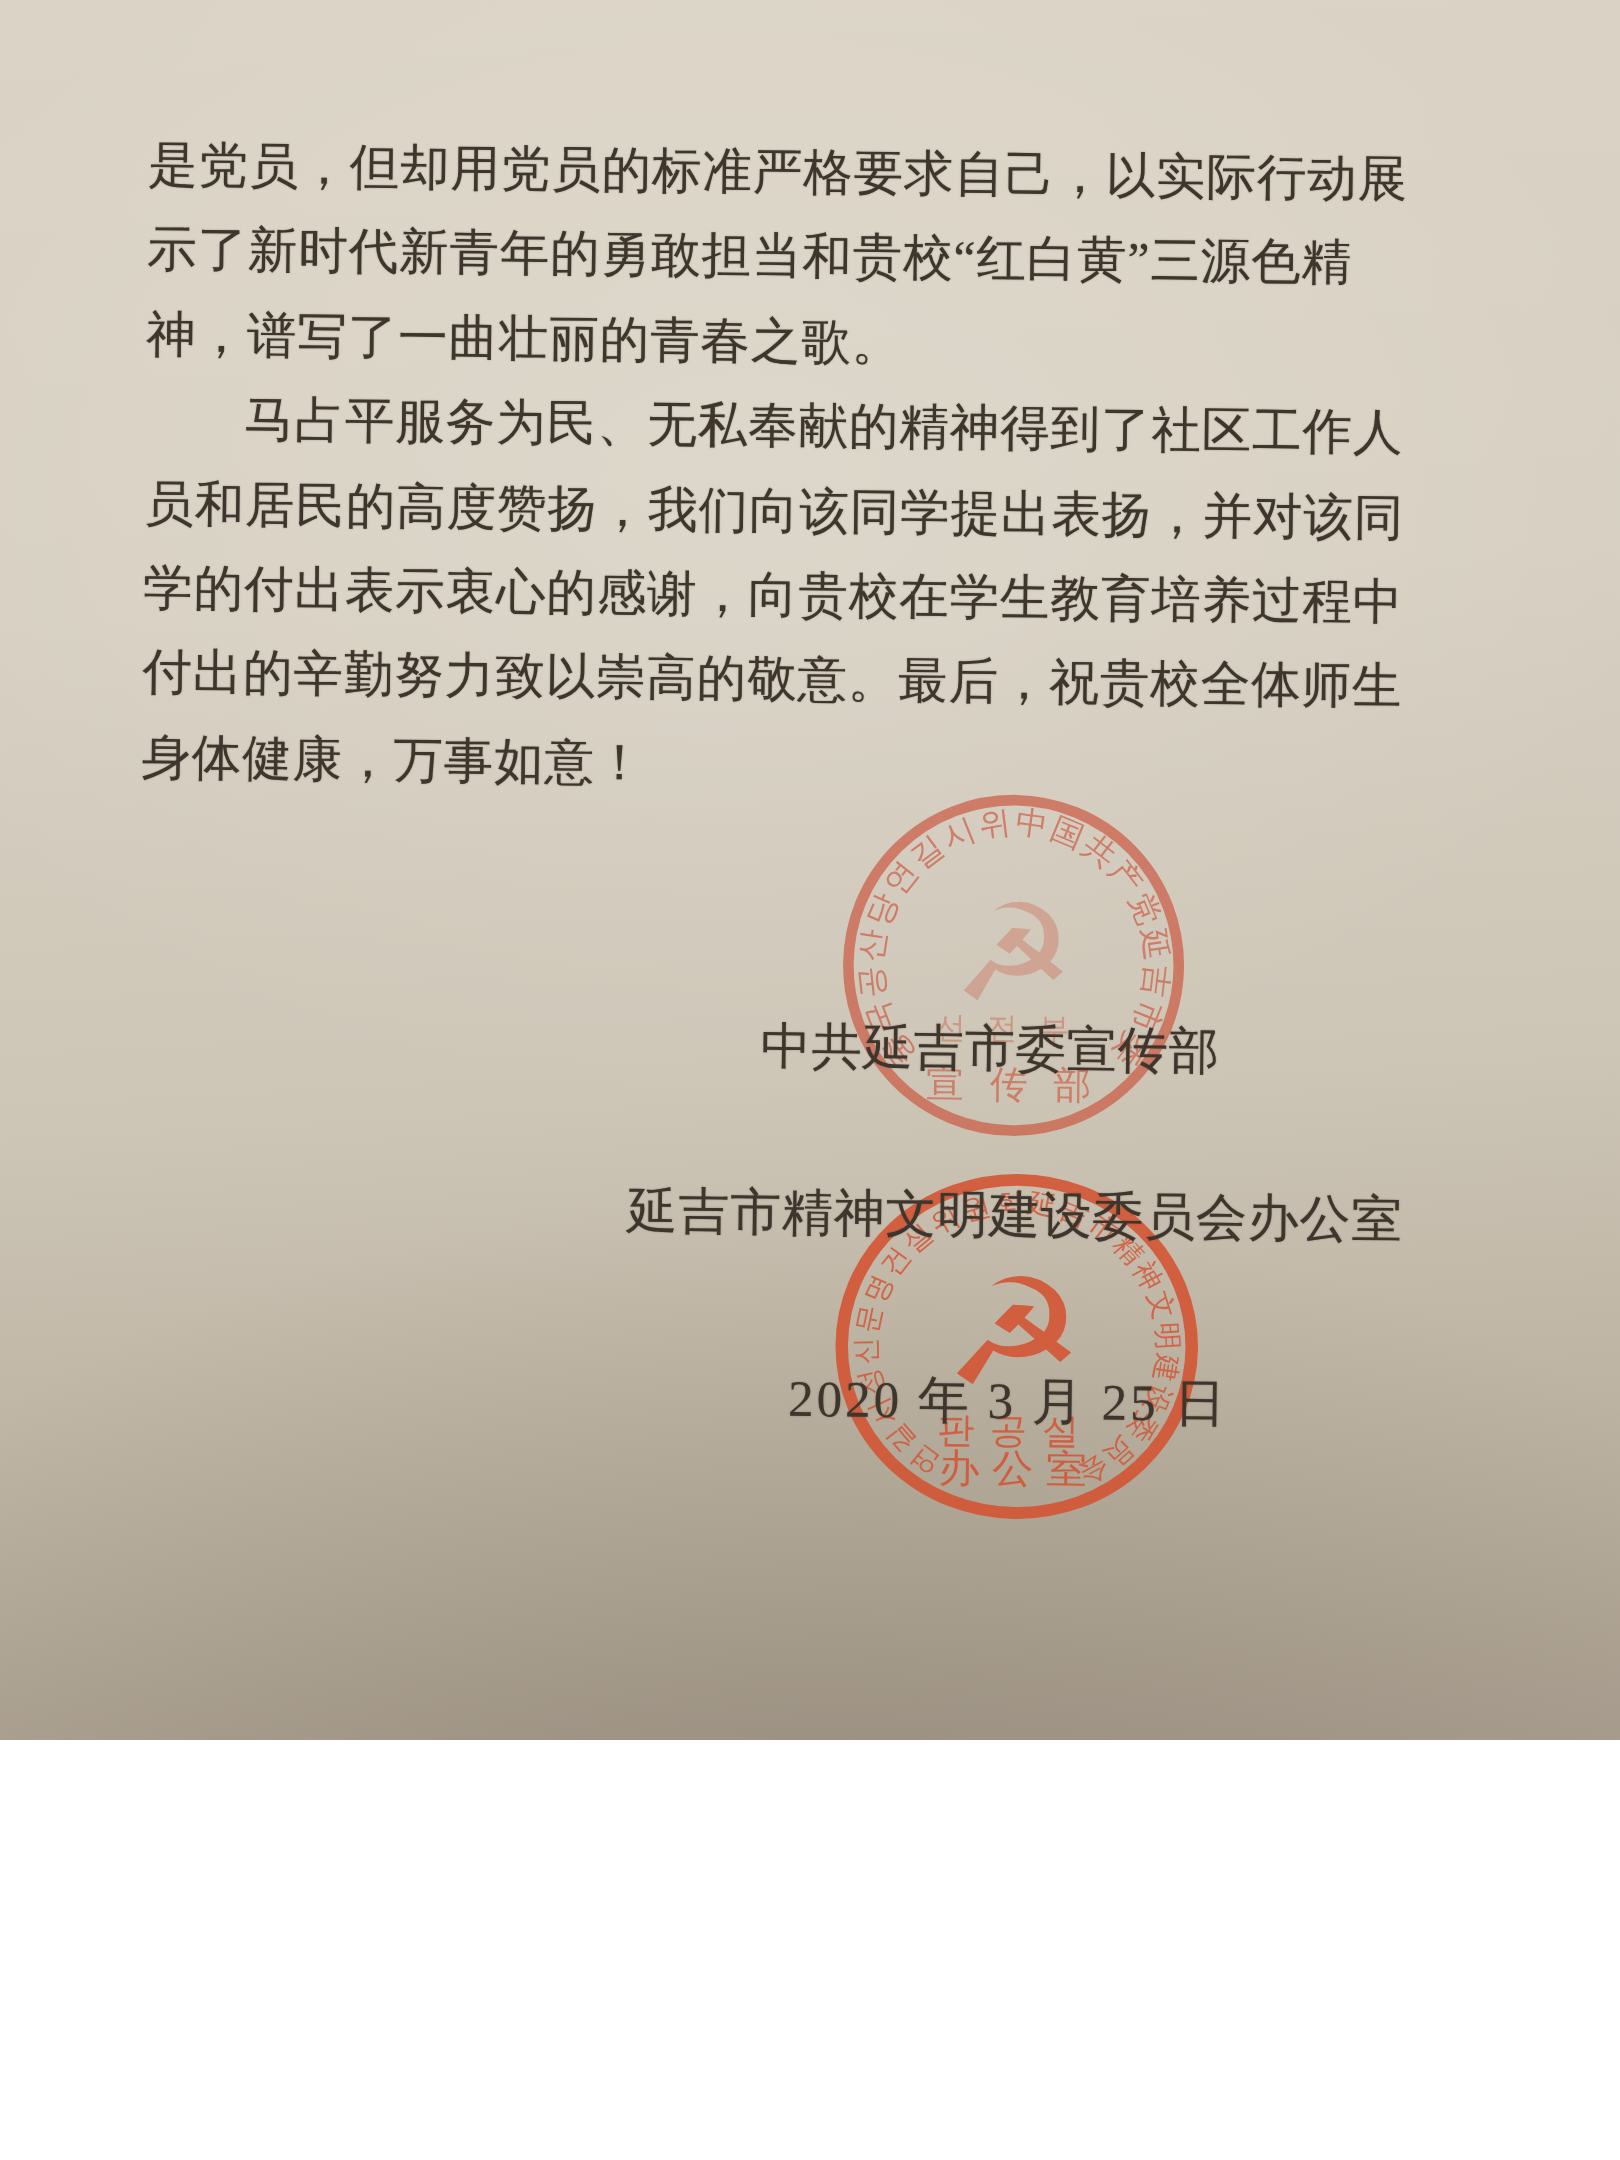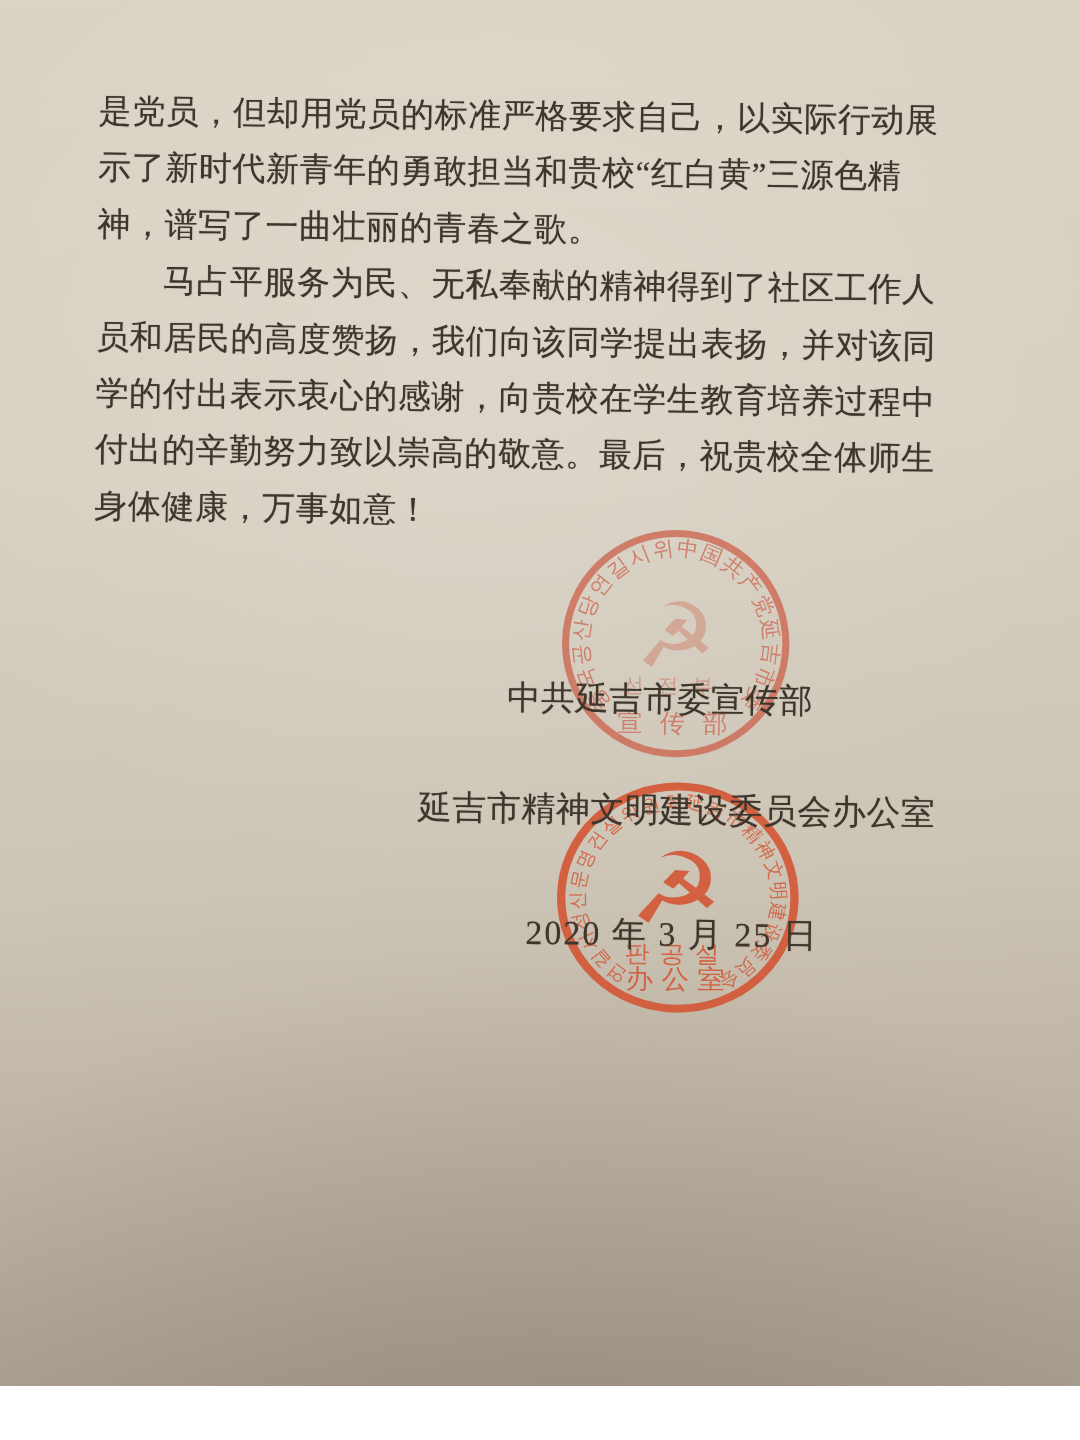--- a/index.html
+++ b/index.html
@@ -3,21 +3,21 @@
 <meta charset="utf-8">
 <style>
   html, body {
     margin: 0; padding: 0;
     width: 1080px; height: 1440px;
     overflow: hidden;
     font-family: "Liberation Serif", "DejaVu Serif", serif;
   }
   .page {
     position: relative;
-    width: 1080px; height: 1386px;
+    width: 1080px; height: 1160px;
     background:
       radial-gradient(ellipse 95% 60% at 46% 28%, rgba(255,255,255,0.14), rgba(255,255,255,0) 62%),
       radial-gradient(ellipse 130% 80% at 50% 115%, rgba(58,48,34,0.22), rgba(58,48,34,0) 58%),
       linear-gradient(177deg, #dbd4c6 0%, #d7d0c2 34%, #cdc5b6 62%, #b7ad9c 88%, #aca192 100%);
     overflow: hidden;
   }
   .content {
     position: absolute; inset: 0;
     transform: rotate(0.65deg);
     transform-origin: 540px 0px;

